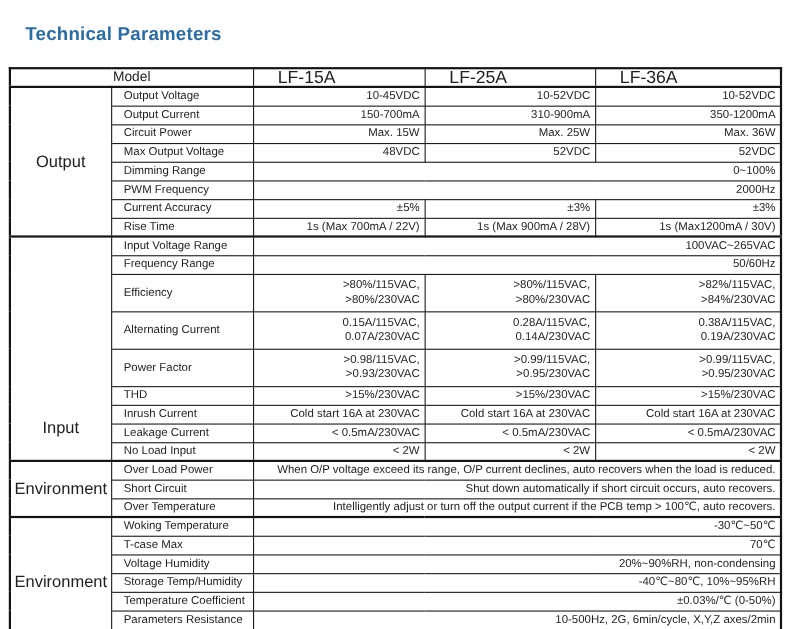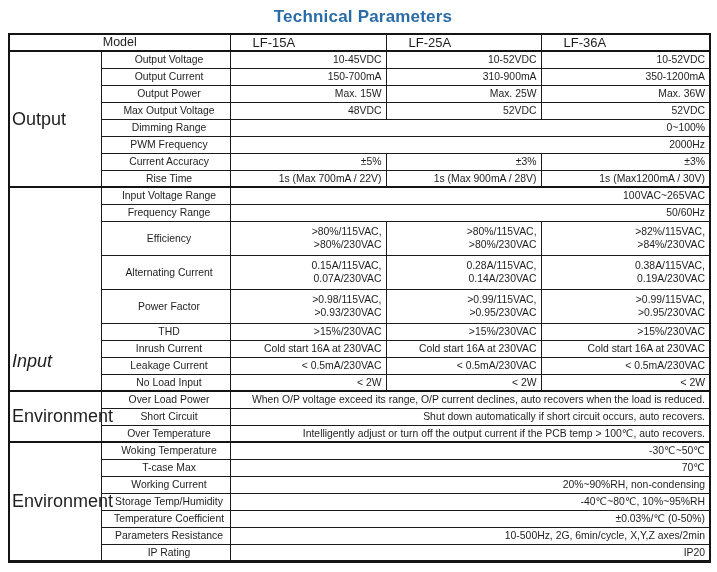--- a/index.html
+++ b/index.html
@@ -11,28 +11,27 @@
     overflow: hidden;
     font-family: "Liberation Sans", "DejaVu Sans", sans-serif;
     color: #1e1e1e;
   }
   .page {
     width: 717px;
     height: 572px;
     position: relative;
   }
   .title {
-    margin: 0;
+    margin: 14px;
     padding: 7px 0 6px 9px;
     font-size: 17px;
     line-height: 20px;
     font-weight: bold;
     letter-spacing: 0.2px;
     color: #2a6ca6;
-    text-align: center;
   }
   table.spec {
     border-collapse: collapse;
     table-layout: fixed;
     margin-left: 8px;
     width: 701px;
     border: 2px solid #141414;
     border-bottom-width: 3px;
   }
   col.c-group { width: 92px; }
@@ -56,34 +55,33 @@
   tbody tr { height: 17px; }
   tbody tr.tall { height: 34px; }
 
   th.model-head {
     text-align: center;
     font-size: 12.5px;
     padding: 1px 2px;
   }
   th.model-col {
     text-align: left;
-    font-size: 13px;
+    font-size: 16px;
     padding-left: 22px;
   }
   td.group-cell {
-    text-align: left;
-    font-size: 18px;
+    text-align: center;
+    font-size: 15px;
     padding: 1px 2px;
   }
   td.group-input {
     vertical-align: bottom;
     padding-bottom: 22px;
-    font-style: italic;
-  }
-  td.label-cell { padding-left: 11px; text-align: center; }
+  }
+  td.label-cell { padding-left: 11px; }
   td.value-cell { white-space: pre-line; text-align: right; }
   td.span-cell  { white-space: nowrap; overflow: hidden; }
 </style>
 </head>
 <body>
 
 <div class="page">
   <h1 class="title">Technical Parameters</h1>
 
   <table class="spec">
@@ -111,21 +109,21 @@
           <td class="value-cell">10-52VDC</td>
           <td class="value-cell">10-52VDC</td>
         </tr>
         <tr>
           <td class="label-cell">Output Current</td>
           <td class="value-cell">150-700mA</td>
           <td class="value-cell">310-900mA</td>
           <td class="value-cell">350-1200mA</td>
         </tr>
         <tr>
-          <td class="label-cell">Output Power</td>
+          <td class="label-cell">Circuit Power</td>
           <td class="value-cell">Max. 15W</td>
           <td class="value-cell">Max. 25W</td>
           <td class="value-cell">Max. 36W</td>
         </tr>
         <tr>
           <td class="label-cell">Max Output Voltage</td>
           <td class="value-cell">48VDC</td>
           <td class="value-cell">52VDC</td>
           <td class="value-cell">52VDC</td>
         </tr>
@@ -231,21 +229,21 @@
         <tr>
           <td class="group-cell group-environment" rowspan="7">Environment</td>
           <td class="label-cell">Woking Temperature</td>
           <td class="value-cell span-cell" colspan="3">-30℃~50℃</td>
         </tr>
         <tr>
           <td class="label-cell">T-case Max</td>
           <td class="value-cell span-cell" colspan="3">70℃</td>
         </tr>
         <tr>
-          <td class="label-cell">Working Current</td>
+          <td class="label-cell">Voltage Humidity</td>
           <td class="value-cell span-cell" colspan="3">20%~90%RH, non-condensing</td>
         </tr>
         <tr>
           <td class="label-cell">Storage Temp/Humidity</td>
           <td class="value-cell span-cell" colspan="3">-40℃~80℃, 10%~95%RH</td>
         </tr>
         <tr>
           <td class="label-cell">Temperature Coefficient</td>
           <td class="value-cell span-cell" colspan="3">±0.03%/℃ (0-50%)</td>
         </tr>

